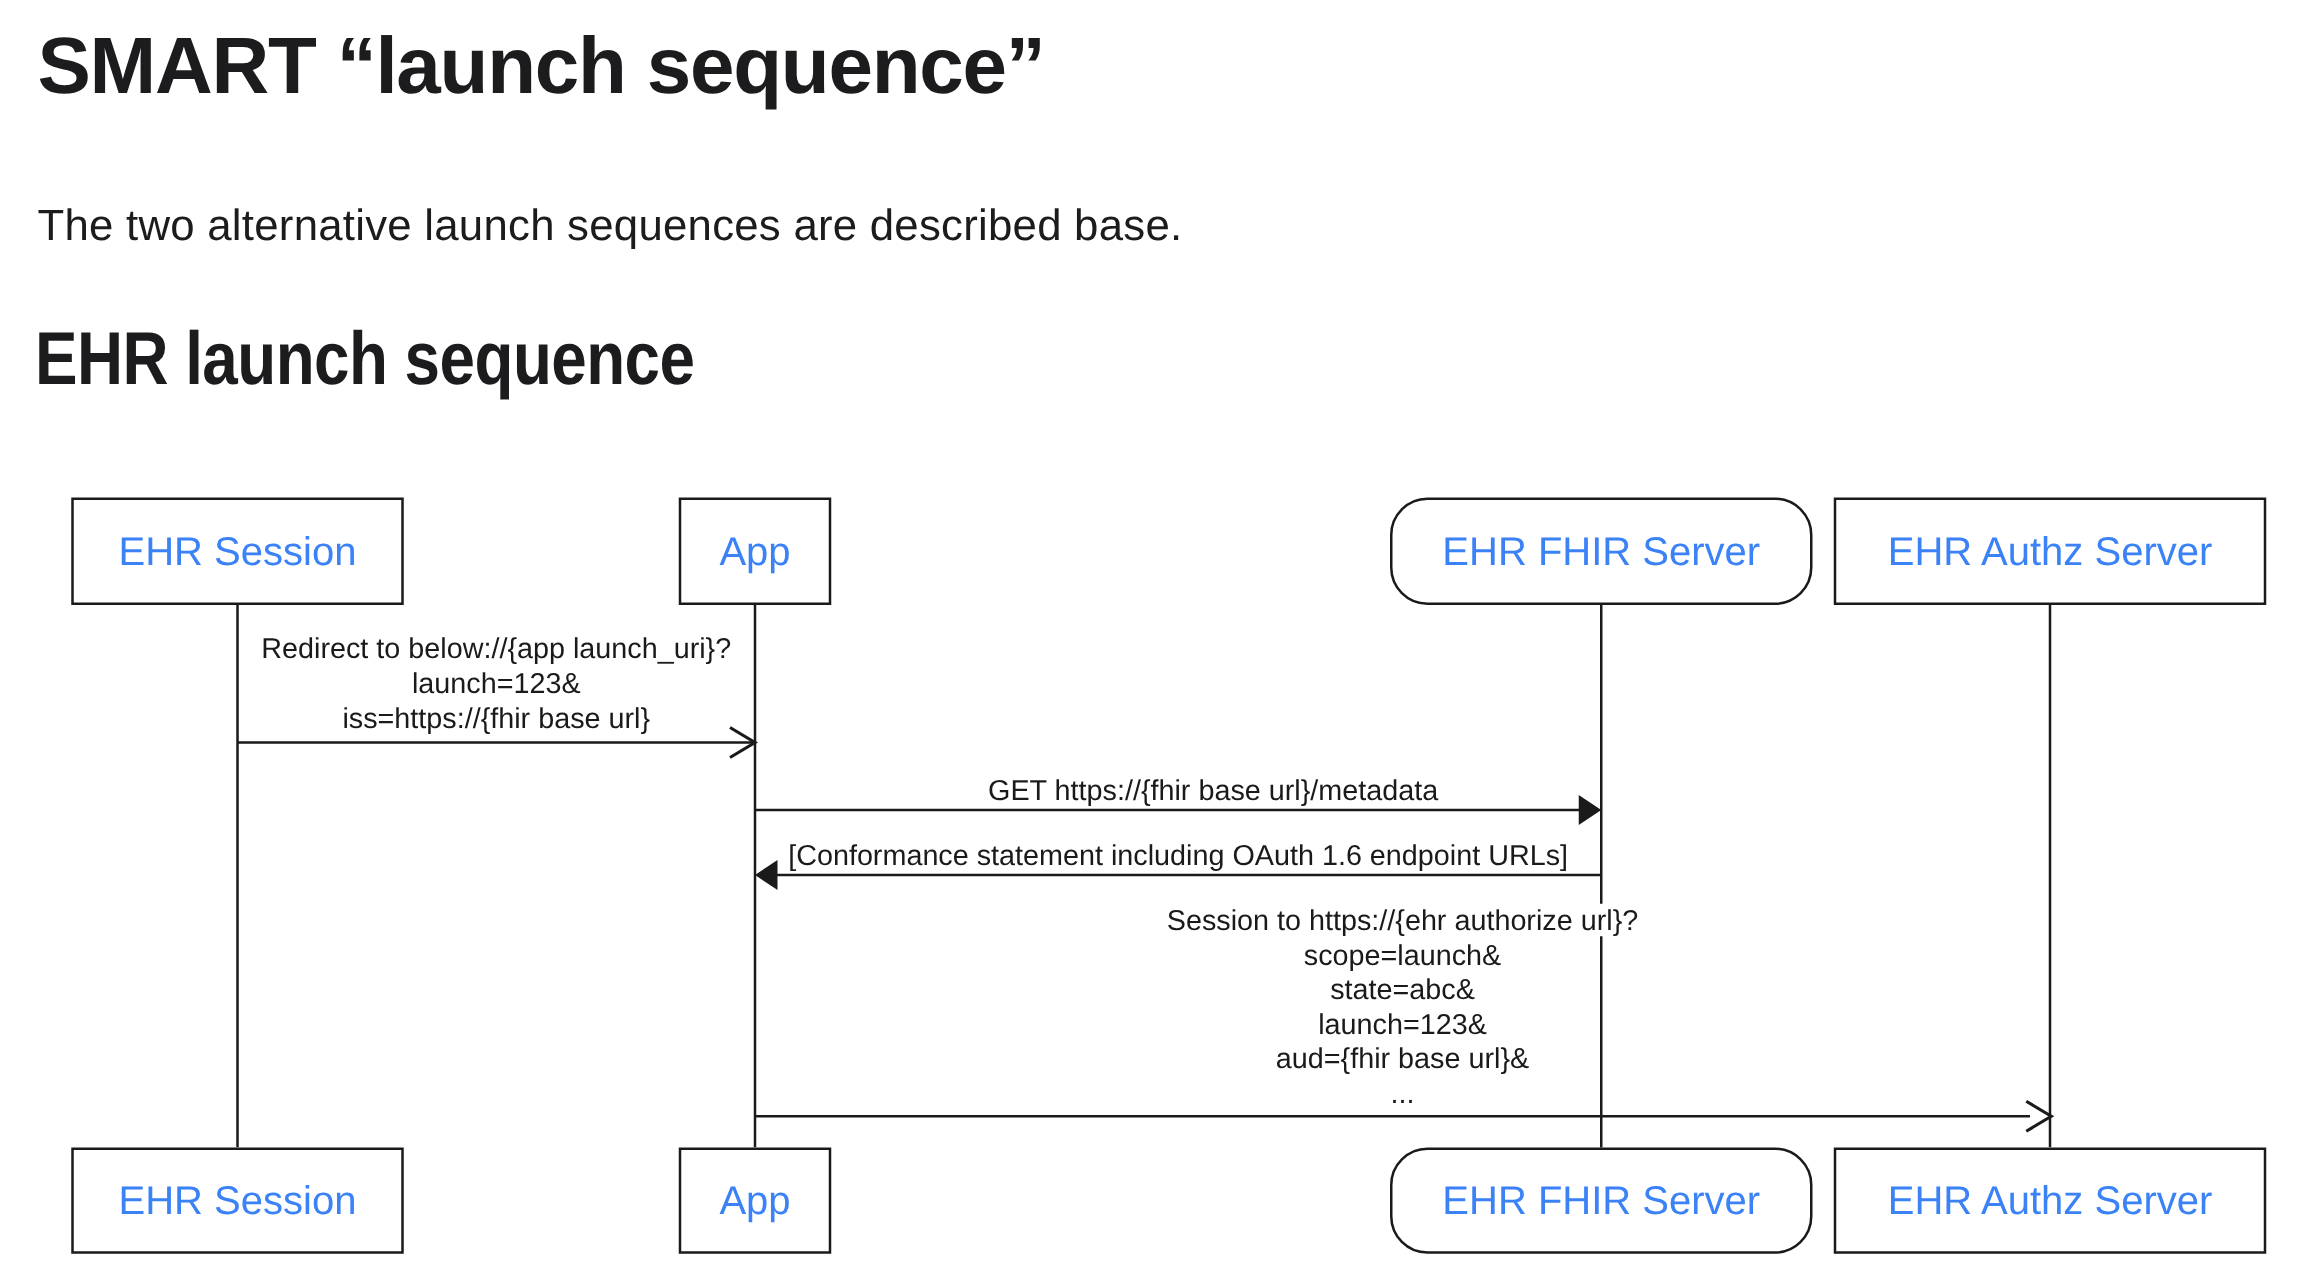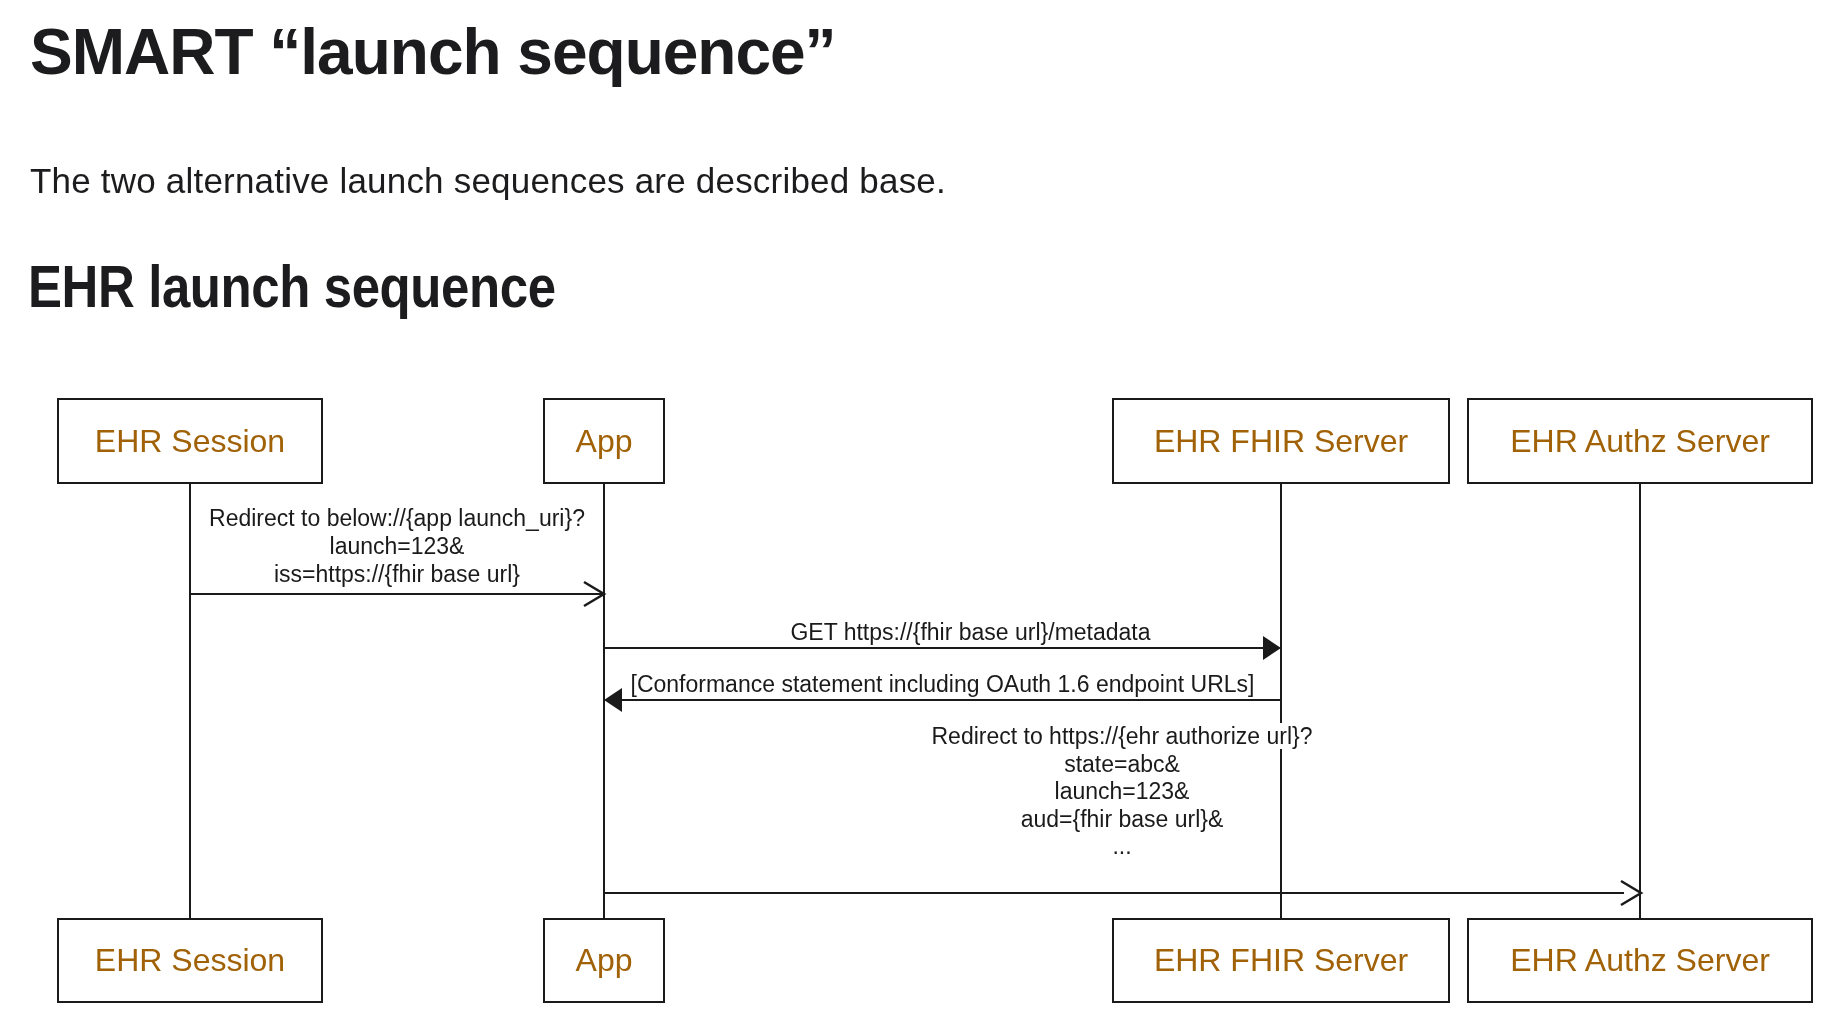--- a/index.html
+++ b/index.html
@@ -51,28 +51,28 @@
 
   .actor {
     position: absolute;
     box-sizing: border-box;
     border: 2px solid #1a1a1a;
     background: #ffffff;
     display: flex;
     align-items: center;
     justify-content: center;
     font-size: 32px;
-    color: #a16207;
+    color: #3b82f6;
     white-space: nowrap;
   }
   .row-top    { top: 398px; height: 86px; }
   .row-bottom { top: 918px; height: 85px; }
   .a0 { left: 57px;   width: 266px; }
   .a1 { left: 543px;  width: 122px; }
-  .a2 { left: 1112px; width: 338px; }
+  .a2 { left: 1112px; width: 338px; border-radius: 30px; }
   .a3 { left: 1467px; width: 346px; }
 
   .lifeline {
     position: absolute;
     top: 484px; height: 434px;
     width: 2px;
     background: #1a1a1a;
   }
   .l0 { left: 189px; }
   .l1 { left: 603px; }
@@ -183,21 +183,22 @@
     <div class="arrow-filled af-left af-m3"></div>
     <div class="msg-label lbl-m3">
       <div class="ll"><span>[Conformance statement including OAuth 1.6 endpoint URLs]</span></div>
     </div>
 
     <div class="msg-line m4-line"></div>
     <svg class="arrow-open ao-m4" viewBox="0 0 26 30">
       <polyline points="3,3 23,15 3,27" fill="none" stroke="#1a1a1a" stroke-width="2.5"></polyline>
     </svg>
     <div class="msg-label lbl-m4">
-      <div class="ll"><span>Redirect to https://{ehr authorize url}?</span></div>
+      <div class="ll"><span>Session to https://{ehr authorize url}?</span></div>
+      <div class="ll"><span>scope=launch&amp;</span></div>
       <div class="ll"><span>state=abc&amp;</span></div>
       <div class="ll"><span>launch=123&amp;</span></div>
       <div class="ll"><span>aud={fhir base url}&amp;</span></div>
       <div class="ll"><span>...</span></div>
     </div>
 
   </div>
 </div>
 
 </body></html>

